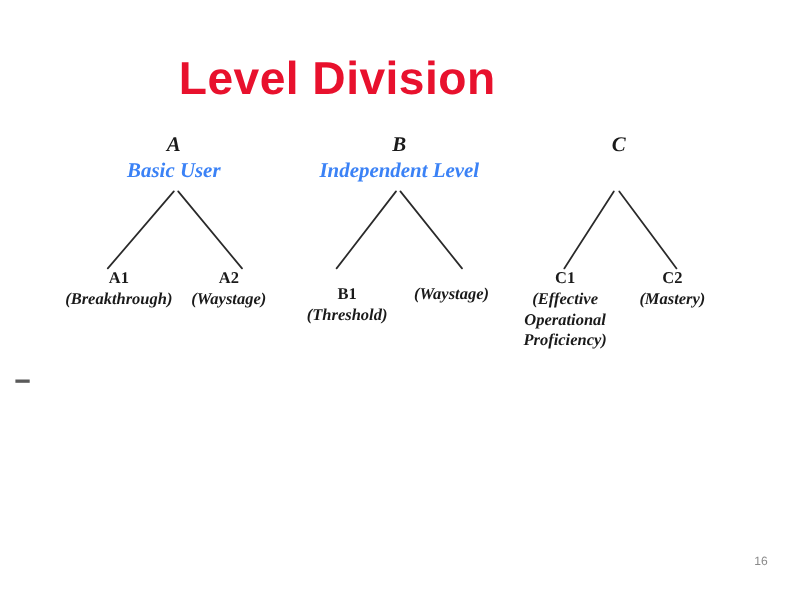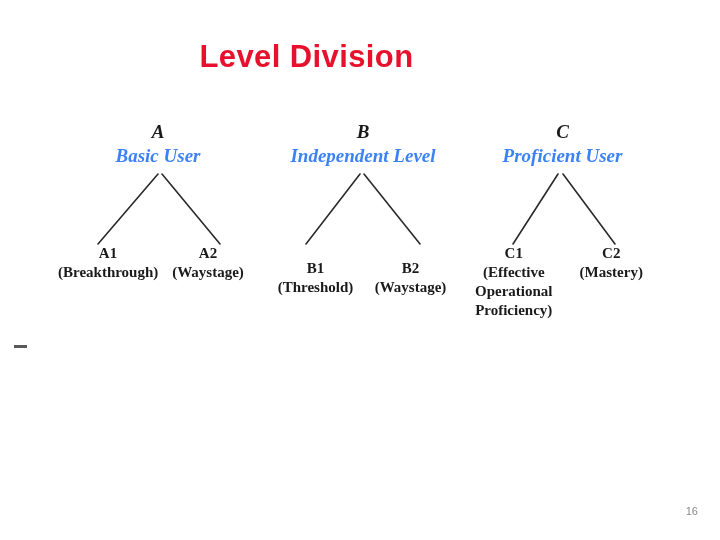--- a/index.html
+++ b/index.html
@@ -17,28 +17,28 @@
 
   #slide {
     position: absolute;
     inset: 0;
     background: #ffffff;
   }
 
   
   #slide-title {
     position: absolute;
-    top: 38px;
+    top: 52px;
     left: 0;
     width: 613px;
     text-align: center;
     color: #e8112d;
     font-family: "Liberation Sans", sans-serif;
     font-weight: bold;
-    font-size: 31px;
+    font-size: 42px;
     letter-spacing: 0.4px;
     line-height: 38px;
     white-space: nowrap;
   }
 
   
   #diagram {
     position: absolute;
     left: 40px;
     top: 120px;
@@ -113,20 +113,21 @@
     display: block;
     font-family: "Liberation Serif", serif;
     font-weight: bold;
     font-size: 15px;
     line-height: 19px;
     color: #1a1a1a;
   }
   .child-name {
     display: block;
     font-family: "Liberation Serif", serif;
+    font-style: italic;
     font-weight: bold;
     font-size: 15px;
     line-height: 19px;
     color: #1a1a1a;
     white-space: pre-line;
   }
 
   
   #tree-a .children { top: 124px; }
   #tree-b .children { top: 139px; }
@@ -193,30 +194,28 @@
       <svg class="connectors" viewBox="0 0 190 78" preserveAspectRatio="none">
         <line x1="92" y1="4" x2="38" y2="74"></line>
         <line x1="96" y1="4" x2="152" y2="74"></line>
       </svg>
       <div class="children">
         <div class="child">
           <span class="child-code">B1</span>
           <span class="child-name">(Threshold)</span>
         </div>
         <div class="child">
-          <span class="child-code">B2</span>
           <span class="child-name">(Waystage)</span>
         </div>
       </div>
     </div>
 
     <div class="tree" id="tree-c">
       <div class="tree-header">
         <span class="tree-letter">C</span>
-        <span class="tree-title">Proficient User</span>
       </div>
       <svg class="connectors" viewBox="0 0 195 78" preserveAspectRatio="none">
         <line x1="93" y1="4" x2="48" y2="74"></line>
         <line x1="98" y1="4" x2="150" y2="74"></line>
       </svg>
       <div class="children">
         <div class="child">
           <span class="child-code">C1</span>
           <span class="child-name">(Effective
 Operational

